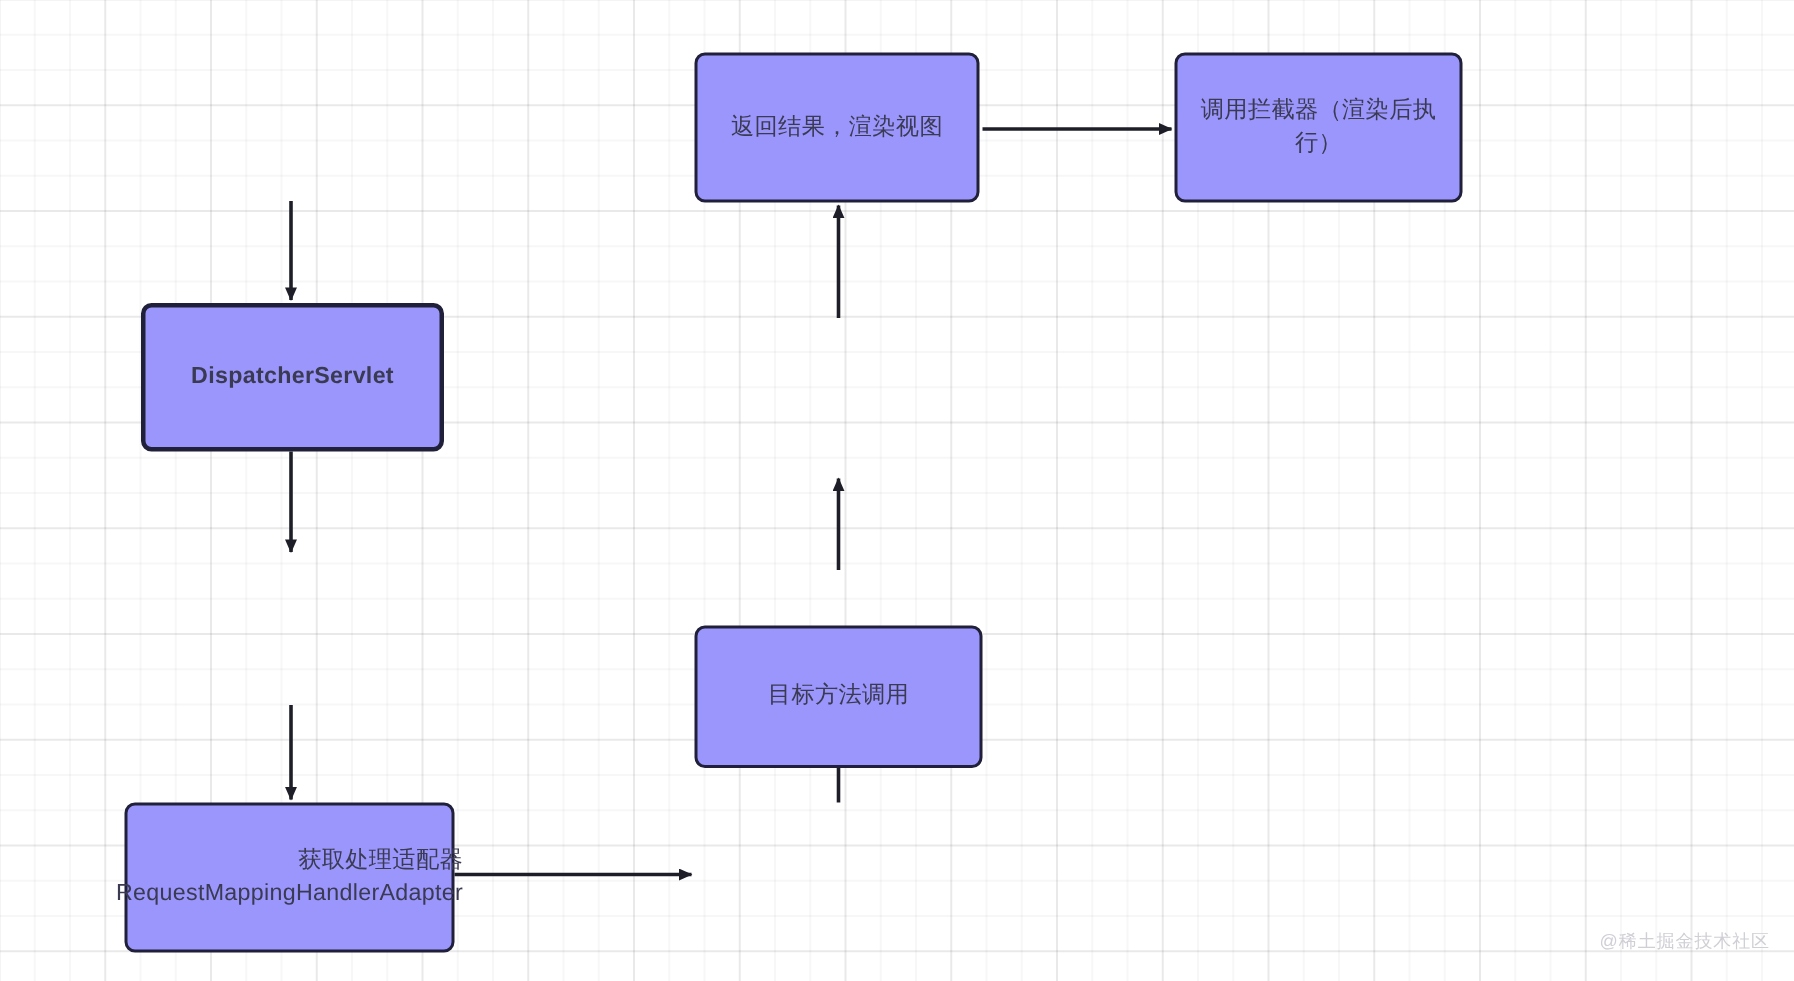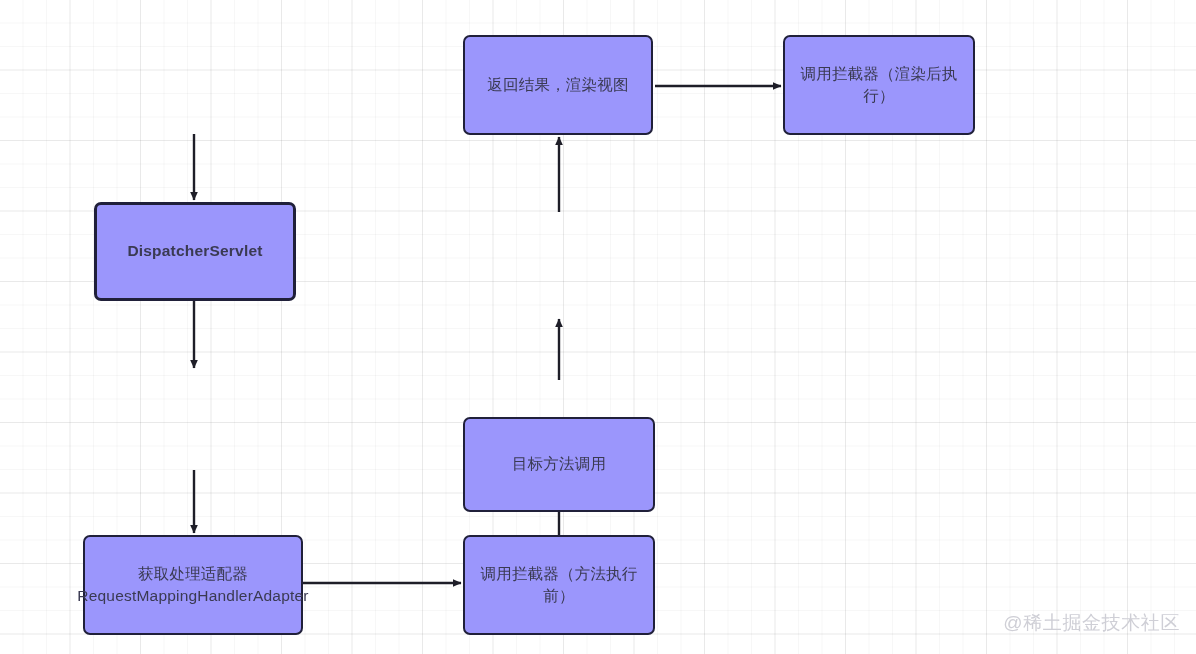--- a/index.html
+++ b/index.html
@@ -60,21 +60,21 @@
   }
   .node.thick {
     border-width: 3px;
     font-weight: bold;
   }
 
   #watermark {
     position: absolute;
     right: 16px;
     bottom: 18px;
-    font-size: 19px;
+    font-size: 12px;
     color: #cfcfd6;
     letter-spacing: 0.6px;
     user-select: none;
   }
 </style>
 </head>
 <body>
 
 <div id="canvas">
 
@@ -96,23 +96,22 @@
     <line x1="559" y1="535" x2="559" y2="477" stroke="#1e1e28" stroke-width="2.4" marker-end="url(#arrow)"></line>
 
     <line x1="559" y1="380" x2="559" y2="319" stroke="#1e1e28" stroke-width="2.4" marker-end="url(#arrow)"></line>
 
     <line x1="559" y1="212" x2="559" y2="137" stroke="#1e1e28" stroke-width="2.4" marker-end="url(#arrow)"></line>
 
     <line x1="655" y1="86" x2="781" y2="86" stroke="#1e1e28" stroke-width="2.4" marker-end="url(#arrow)"></line>
   </svg>
 
   <div class="node thick" style="left:94px;  top:202px; width:202px; height:99px;">DispatcherServlet</div>
-  <div class="node" style="left:83px;  top:535px; width:220px; height:100px;">获取处理适配器
+  <div class="node" style="left:83px;  top:535px; width:220px; height:100px;text-align:right;">获取处理适配器
 RequestMappingHandlerAdapter</div>
 
-  <div class="node" style="left:463px; top:535px; width:192px; height:100px;">调用拦截器（方法执行前）</div>
   <div class="node" style="left:463px; top:380px; width:192px; height:95px;margin-top:37px;">目标方法调用</div>
   <div class="node" style="left:463px; top:35px;  width:190px; height:100px;text-align:right;">返回结果，渲染视图</div>
 
   <div class="node" style="left:783px; top:35px;  width:192px; height:100px;">调用拦截器（渲染后执行）</div>
 
   <div id="watermark">@稀土掘金技术社区</div>
 </div>
 
 </body></html>

